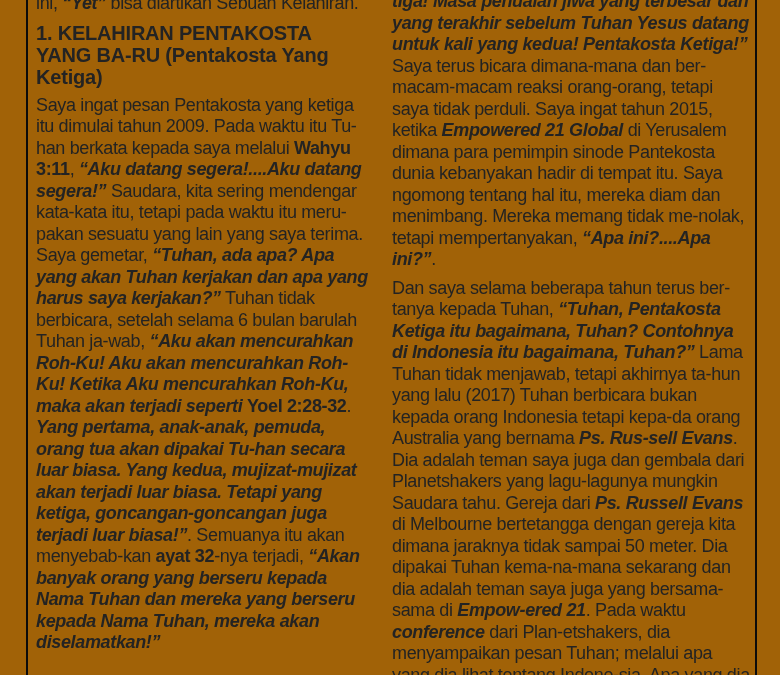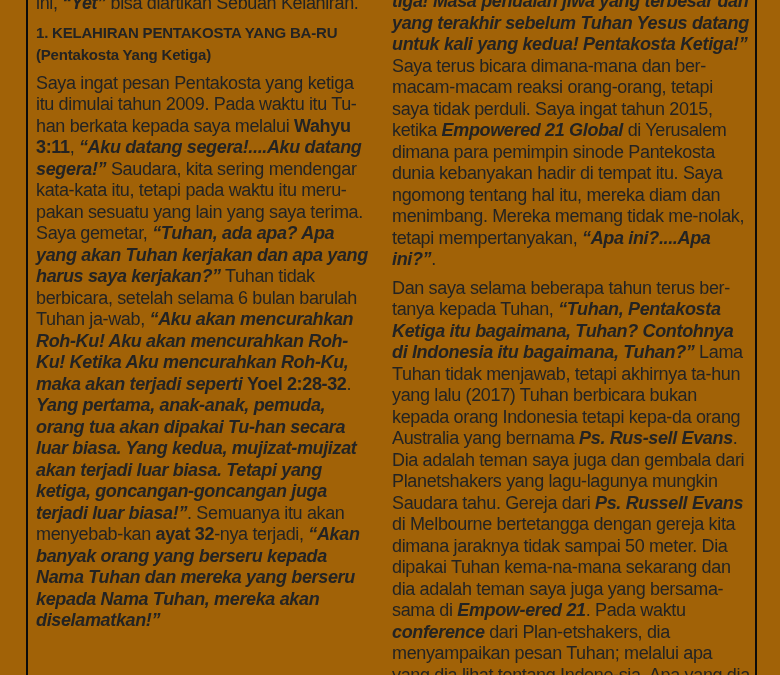--- a/index.html
+++ b/index.html
@@ -22,21 +22,21 @@
     font-size:18px;
     line-height:21.5px;
     letter-spacing:-0.35px;
     text-align:left;
   }
   .col.left{left:36px;top:-7px;width:334px;}
   .col.right{left:392px;top:-9px;width:358px;}
   .block{margin:0 0 7px 0;}
   .block.heading{
     font-weight:700;
-    font-size:15px;
+    font-size:20px;
     line-height:22px;
     letter-spacing:-0.2px;
     margin:2px 0 7px 0;
   }
   .run.normal{font-style:normal;font-weight:400;}
   .run.bold{font-weight:700;}
   .run.bold-italic{font-weight:700;font-style:italic;}
 </style>
 </head>
 <body>

